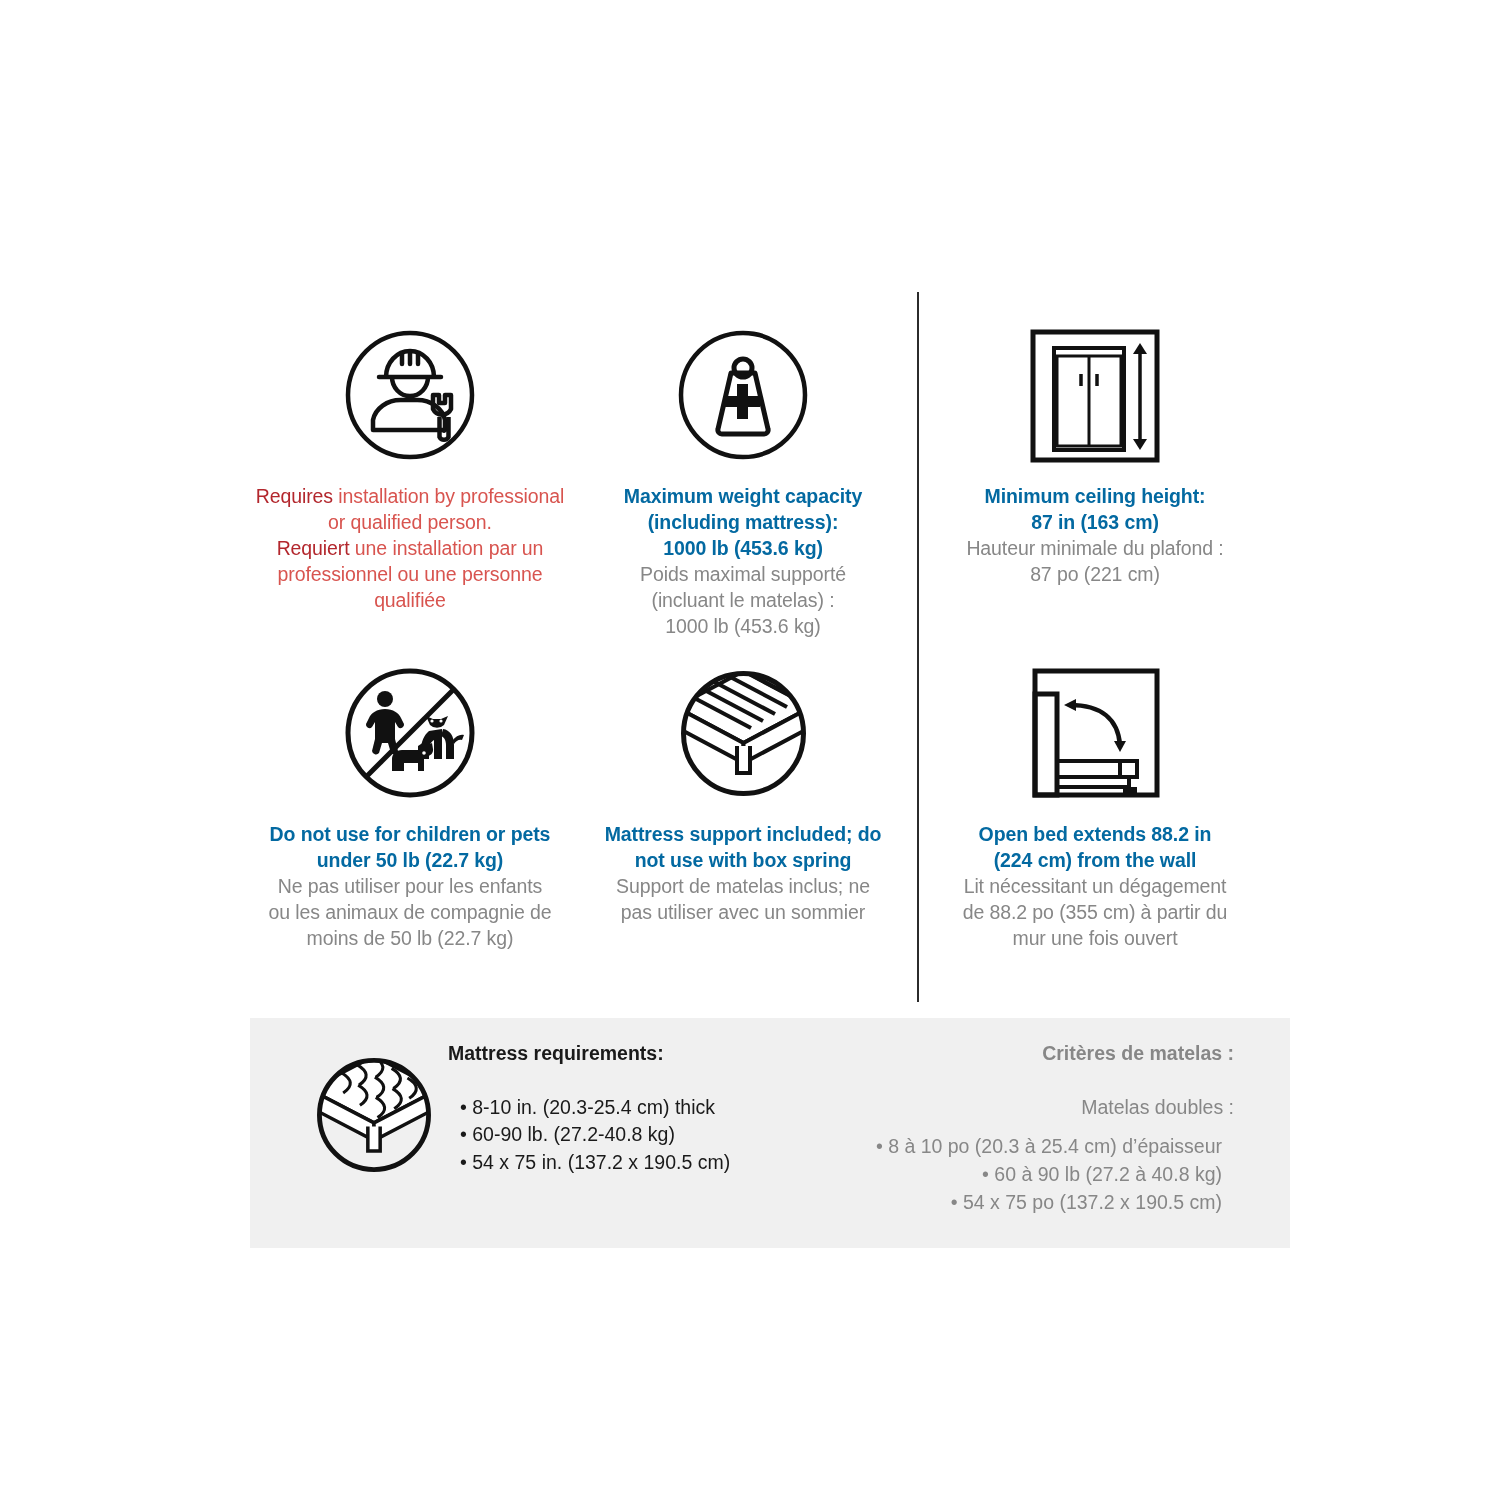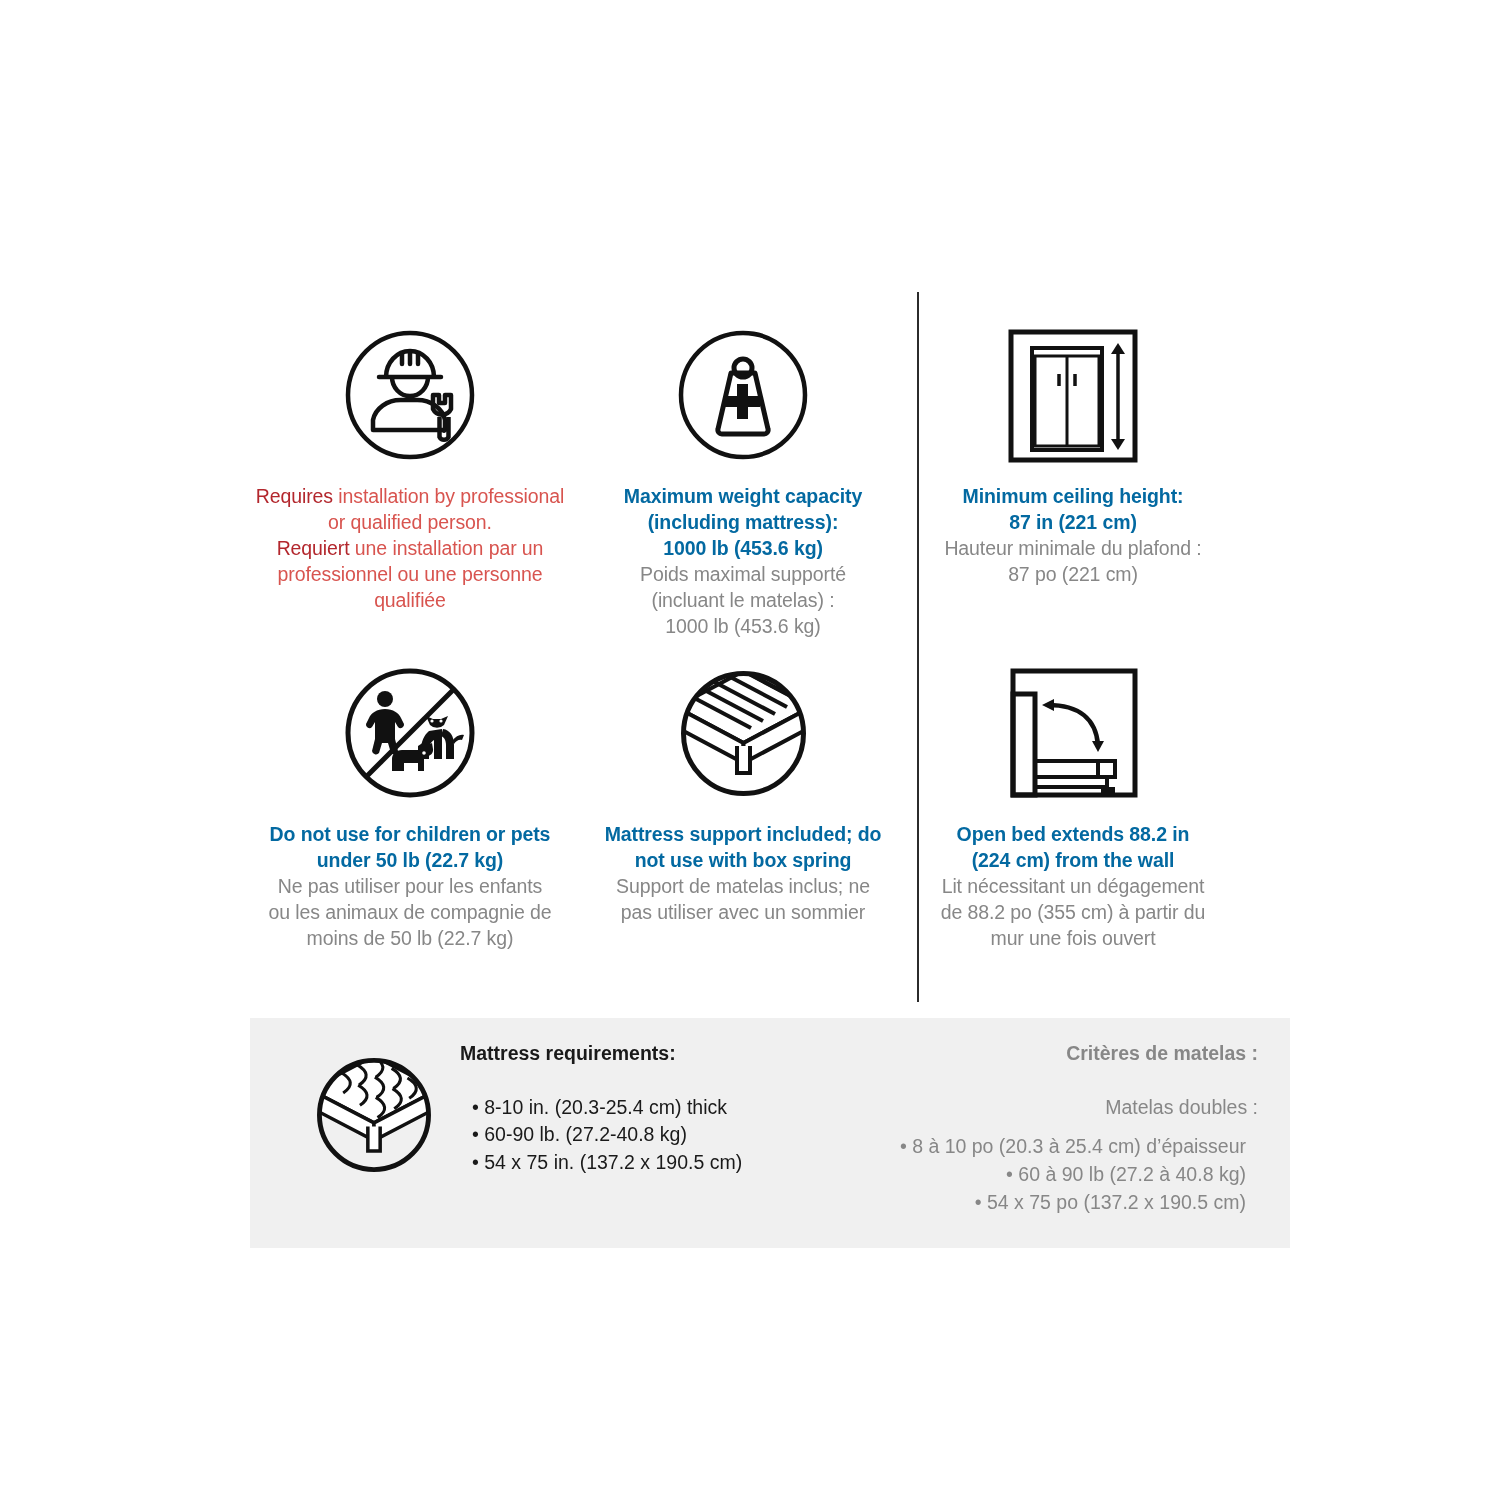--- a/index.html
+++ b/index.html
@@ -35,21 +35,21 @@
   }
 
   .feature-cell {
     position: absolute;
     width: 320px;
     box-sizing: border-box;
     text-align: center;
   }
   .col-1 { left: 0px; }
   .col-2 { left: 333px; }
-  .col-3 { left: 668px; width: 310px; }
+  .col-3 { left: 690px; width: 310px; }
   .row-1 { top: 20px; }
   .row-2 { top: 358px; }
 
   .icon-wrap {
     height: 150px;
     display: flex;
     align-items: center;
     justify-content: center;
     margin-bottom: 14px;
   }
@@ -96,21 +96,20 @@
   
   .mattress-panel {
     position: absolute;
     left: 250px;
     top: 1018px;
     width: 1040px;
     height: 230px;
     background: #f0f0f0;
     display: flex;
     align-items: flex-start;
-    gap: 12px;
   }
   .mattress-icon {
     width: 190px;
     flex: 0 0 190px;
     display: flex;
     align-items: center;
     justify-content: center;
     padding-top: 22px;
     padding-left: 58px;
     box-sizing: border-box;
@@ -216,21 +215,21 @@
           <line x1="69" y1="36" x2="69" y2="126" stroke="#111" stroke-width="3"></line>
           <line x1="61" y1="54" x2="61" y2="66" stroke="#111" stroke-width="3.5"></line>
           <line x1="77" y1="54" x2="77" y2="66" stroke="#111" stroke-width="3.5"></line>
           <line x1="120" y1="29" x2="120" y2="124" stroke="#111" stroke-width="3.5"></line>
           <path d="M120 23 l-7 11 h14 z" fill="#111"></path>
           <path d="M120 130 l-7 -11 h14 z" fill="#111"></path>
         </svg>
       </div>
       <div class="caption">
         <span class="en">Minimum ceiling height:</span>
-        <span class="en">87 in (221 cm)</span>
+        <span class="en">87 in (163 cm)</span>
         <span class="fr">Hauteur minimale du plafond :</span>
         <span class="fr">87 po (221 cm)</span>
       </div>
     </div>
 
     <div class="feature-cell col-1 row-2">
       <div class="icon-wrap">
         <svg width="140" height="140" viewBox="0 0 140 140">
           <circle cx="70" cy="70" r="62" fill="none" stroke="#111" stroke-width="5"></circle>
           <line x1="26" y1="114" x2="114" y2="26" stroke="#111" stroke-width="5"></line>

